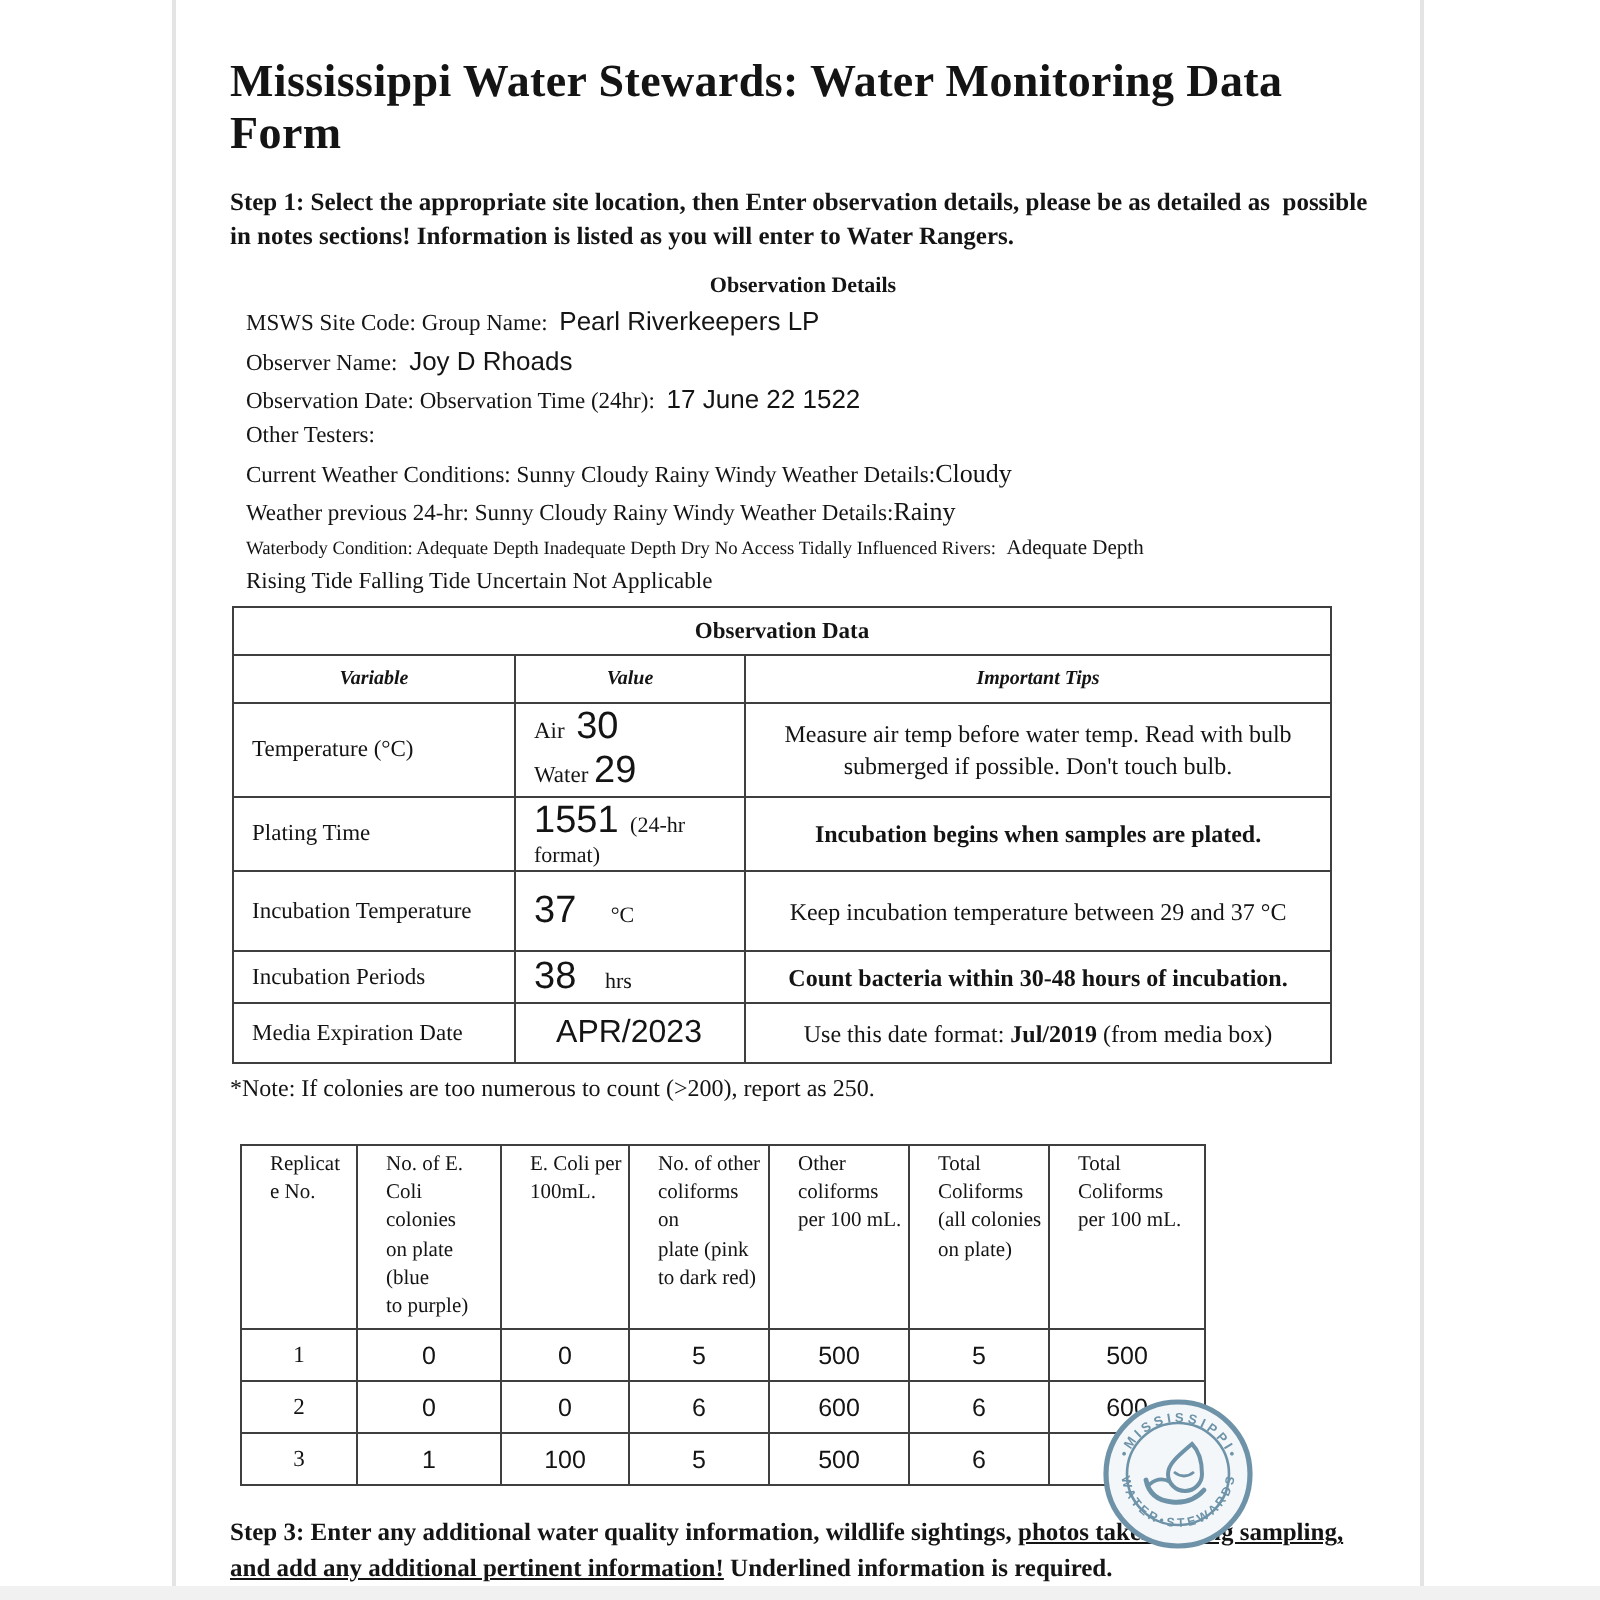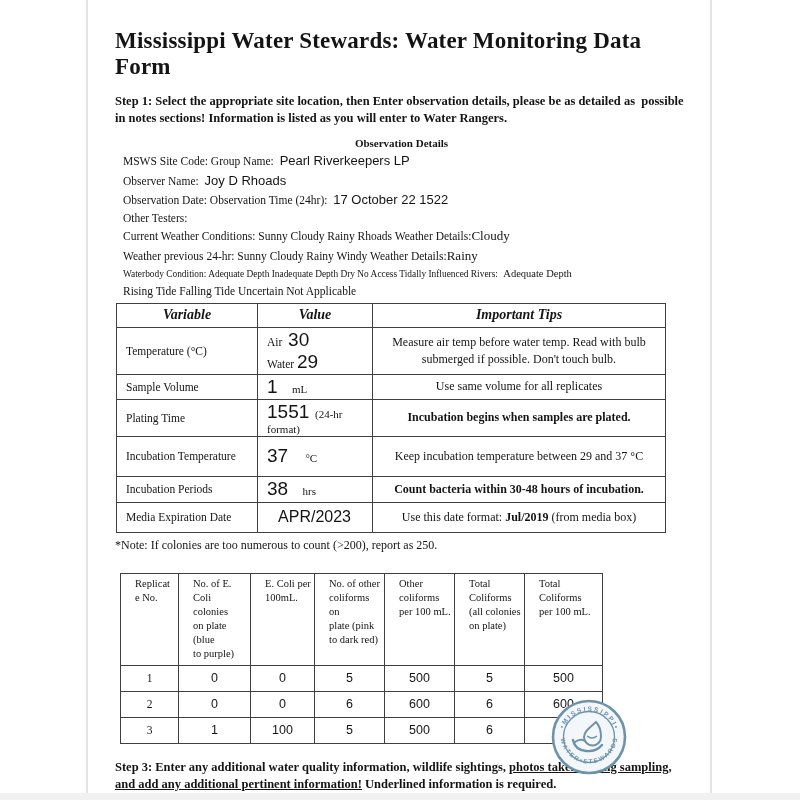--- a/index.html
+++ b/index.html
@@ -20,21 +20,21 @@
   .details{margin-left:8px;}
   .detail-line{font-size:11.5px;line-height:1.25;padding:1.5px 0;}
   .detail-line .val{font-family:"Liberation Sans", sans-serif;font-size:13px;padding-left:3px;}
   .detail-line .val.tight{padding-left:0;font-family:Liberation Serif, serif;}
   .detail-line.small{font-size:9.4px;}
   .detail-line.small .val{font-family:"Liberation Serif", serif;font-size:10.5px;}
   .step2{margin-top:12px;}
   table.obs{border-collapse:collapse;table-layout:fixed;width:549px;margin:3px 0 0 1px;}
   table.obs td{border:1.5px solid #3f3f3f;box-sizing:border-box;vertical-align:middle;}
   td.tbl-title{font-weight:bold;font-size:11.5px;text-align:center;height:24px;}
-  td.colhead{font-weight:bold;font-style:italic;font-size:14px;text-align:center;height:24px;}
+  td.colhead{font-weight:bold;font-style:italic;font-size:10px;text-align:center;height:24px;}
   td.variable{font-size:11.5px;padding-left:9px;}
   td.value{padding-left:9px;font-size:11.5px;}
   .num{font-family:"Liberation Sans", sans-serif;font-size:19px;}
   .unit{font-size:11px;}
   td.tips{font-size:12px;text-align:center;line-height:1.35;padding:2px 12px;}
   .b{font-weight:bold;}
   .vcenter{text-align:center;padding-left:0 !important;}
   .cb{display:inline-block;width:15px;height:15px;border:1.6px solid #555;background:#fff;
       vertical-align:middle;position:relative;margin:0 3px 0 2px;box-sizing:border-box;}
   .cb .check{position:absolute;left:-1px;top:-6px;font-size:16px;font-weight:bold;color:#111;}
@@ -66,27 +66,27 @@
       <div class="detail-line">
         <span>MSWS Site Code: Group Name:</span>
         <span class="val">Pearl Riverkeepers LP</span>
       </div>
       <div class="detail-line">
         <span>Observer Name:</span>
         <span class="val">Joy D Rhoads</span>
       </div>
       <div class="detail-line">
         <span>Observation Date: Observation Time (24hr):</span>
-        <span class="val">17 October 22 1522</span>
+        <span class="val">17 June 22 1522</span>
       </div>
       <div class="detail-line">
         <span>Other Testers:</span>
       </div>
       <div class="detail-line">
-        <span>Current Weather Conditions: Sunny Cloudy Rainy Rhoads Weather Details:</span><span class="val tight">Cloudy</span>
+        <span>Current Weather Conditions: Sunny Cloudy Rainy Windy Weather Details:</span><span class="val tight">Cloudy</span>
       </div>
       <div class="detail-line">
         <span>Weather previous 24-hr: Sunny Cloudy Rainy Windy Weather Details:</span><span class="val tight">Rainy</span>
       </div>
       <div class="detail-line small">
         <span>Waterbody Condition: Adequate Depth Inadequate Depth Dry No Access Tidally Influenced Rivers:</span>
         <span class="val">Adequate Depth</span>
       </div>
       <div class="detail-line">
         <span>Rising Tide Falling Tide Uncertain Not Applicable</span>
@@ -94,39 +94,35 @@
     </div>
 
 
     <table class="obs">
       <colgroup>
           <col style="width:141px">
           <col style="width:115px">
           <col style="width:293px">
         </colgroup>
       <tbody>
+          <tr>
+        <td class="tbl-title" colspan="3">Observation Data</td>
+      </tr>
       <tr>
         <td class="colhead">Variable</td>
         <td class="colhead">Value</td>
         <td class="colhead">Important Tips</td>
       </tr>
       <tr>
         <td class="variable" style="height:35px">Temperature (°C)</td>
         <td class="value">
           <div><span>Air</span>&nbsp;&nbsp;<span class="num">30</span></div>
           <div><span>Water</span> <span class="num">29</span></div>
         </td>
         <td class="tips">Measure air temp before water temp. Read with bulb  submerged if possible. Don't touch bulb.</td>
-      </tr>
-      <tr>
-        <td class="variable" style="height:24px">Sample Volume</td>
-        <td class="value">
-          <span class="num">1</span>&nbsp;&nbsp;&nbsp;&nbsp;&nbsp;<span class="unit">mL</span>
-        </td>
-        <td class="tips">Use same volume for all replicates</td>
       </tr>
       <tr>
         <td class="variable" style="height:26px">Plating Time</td>
         <td class="value">
           <span class="num">1551</span>&nbsp;&nbsp;<span class="unit">(24-hr format)</span>
         </td>
         <td class="tips b">Incubation begins when samples are plated.</td>
       </tr>
       <tr>
         <td class="variable" style="height:40px">Incubation Temperature</td>

